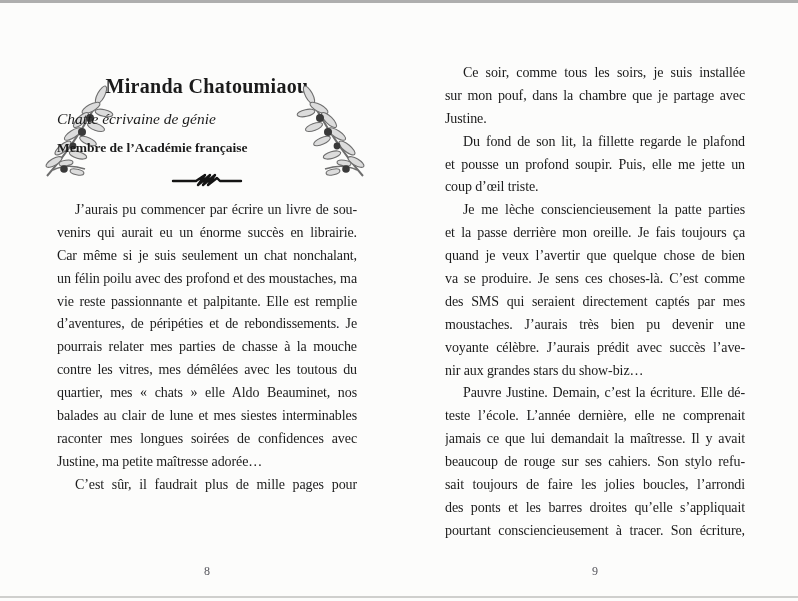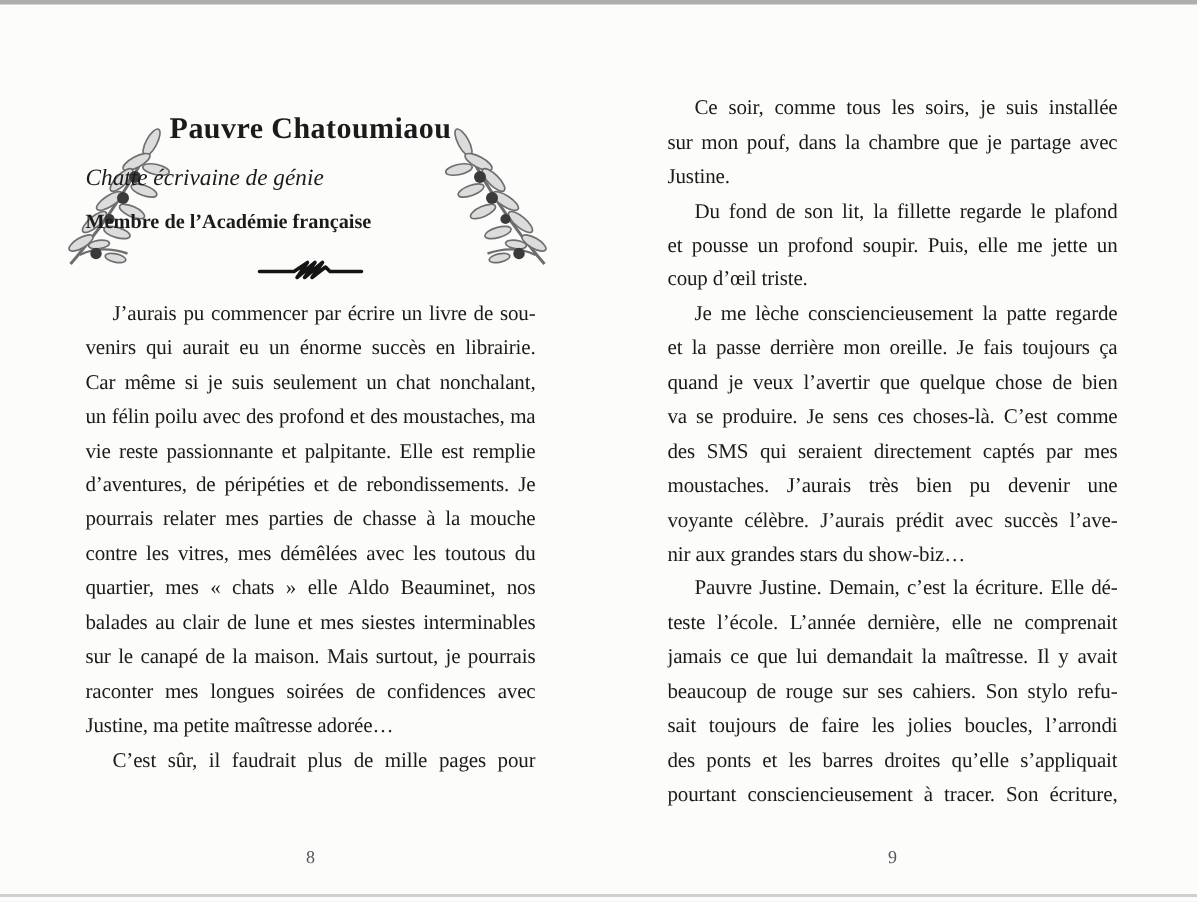--- a/index.html
+++ b/index.html
@@ -60,21 +60,21 @@
         <ellipse cx="44" cy="90" rx="7" ry="2.8" transform="rotate(12 44 90)"></ellipse>
       </g>
       <g fill="#3a3a3a">
         <circle cx="57" cy="36" r="4"></circle>
         <circle cx="49" cy="50" r="4"></circle>
         <circle cx="40" cy="64" r="3.4"></circle>
         <circle cx="31" cy="87" r="3.8"></circle>
       </g>
     </svg>
 
-    <div class="title">Pauvre Chatoumiaou</div>
+    <div class="title">Miranda Chatoumiaou</div>
     <div class="subtitle">Chatte écrivaine de génie</div>
     <div class="affiliation">Membre de l’Académie française</div>
 
     <svg class="branch branch-right" viewBox="0 0 88 100">
       <g stroke="#6e6e6e" stroke-width="1.1" fill="#dcdcdc">
         <path d="M14,94 C28,78 48,52 70,10" fill="none" stroke-width="2"></path>
         <path d="M20,88 C30,83 40,83 52,87" fill="none" stroke-width="1.6"></path>
         <ellipse cx="68" cy="13" rx="10" ry="3.6" transform="rotate(-62 68 13)"></ellipse>
         <ellipse cx="58" cy="26" rx="10" ry="3.6" transform="rotate(-28 58 26)"></ellipse>
         <ellipse cx="71" cy="31" rx="9" ry="3.4" transform="rotate(12 71 31)"></ellipse>
@@ -104,38 +104,37 @@
       <div class="line j ind">J’aurais pu commencer par écrire un livre de sou-</div>
       <div class="line j">venirs qui aurait eu un énorme succès en librairie.</div>
       <div class="line j">Car même si je suis seulement un chat nonchalant,</div>
       <div class="line j">un félin poilu avec des profond et des moustaches, ma</div>
       <div class="line j">vie reste passionnante et palpitante. Elle est remplie</div>
       <div class="line j">d’aventures, de péripéties et de rebondissements. Je</div>
       <div class="line j">pourrais relater mes parties de chasse à la mouche</div>
       <div class="line j">contre les vitres, mes démêlées avec les toutous du</div>
       <div class="line j">quartier, mes « chats » elle Aldo Beauminet, nos</div>
       <div class="line j">balades au clair de lune et mes siestes interminables</div>
-      <div class="line j">sur le canapé de la maison. Mais surtout, je pourrais</div>
       <div class="line j">raconter mes longues soirées de confidences avec</div>
       <div class="line">Justine, ma petite maîtresse adorée…</div>
       <div class="line j ind">C’est sûr, il faudrait plus de mille pages pour</div>
     </div>
 
     <div class="folio folio-left">8</div>
   </section>
 
   <section>
     <div class="body-col right-col">
       <div class="line j ind">Ce soir, comme tous les soirs, je suis installée</div>
       <div class="line j">sur mon pouf, dans la chambre que je partage avec</div>
       <div class="line">Justine.</div>
       <div class="line j ind">Du fond de son lit, la fillette regarde le plafond</div>
       <div class="line j">et pousse un profond soupir. Puis, elle me jette un</div>
       <div class="line">coup d’œil triste.</div>
-      <div class="line j ind">Je me lèche consciencieusement la patte regarde</div>
+      <div class="line j ind">Je me lèche consciencieusement la patte parties</div>
       <div class="line j">et la passe derrière mon oreille. Je fais toujours ça</div>
       <div class="line j">quand je veux l’avertir que quelque chose de bien</div>
       <div class="line j">va se produire. Je sens ces choses-là. C’est comme</div>
       <div class="line j">des SMS qui seraient directement captés par mes</div>
       <div class="line j">moustaches. J’aurais très bien pu devenir une</div>
       <div class="line j">voyante célèbre. J’aurais prédit avec succès l’ave-</div>
       <div class="line">nir aux grandes stars du show-biz…</div>
       <div class="line j ind">Pauvre Justine. Demain, c’est la écriture. Elle dé-</div>
       <div class="line j">teste l’école. L’année dernière, elle ne comprenait</div>
       <div class="line j">jamais ce que lui demandait la maîtresse. Il y avait</div>

